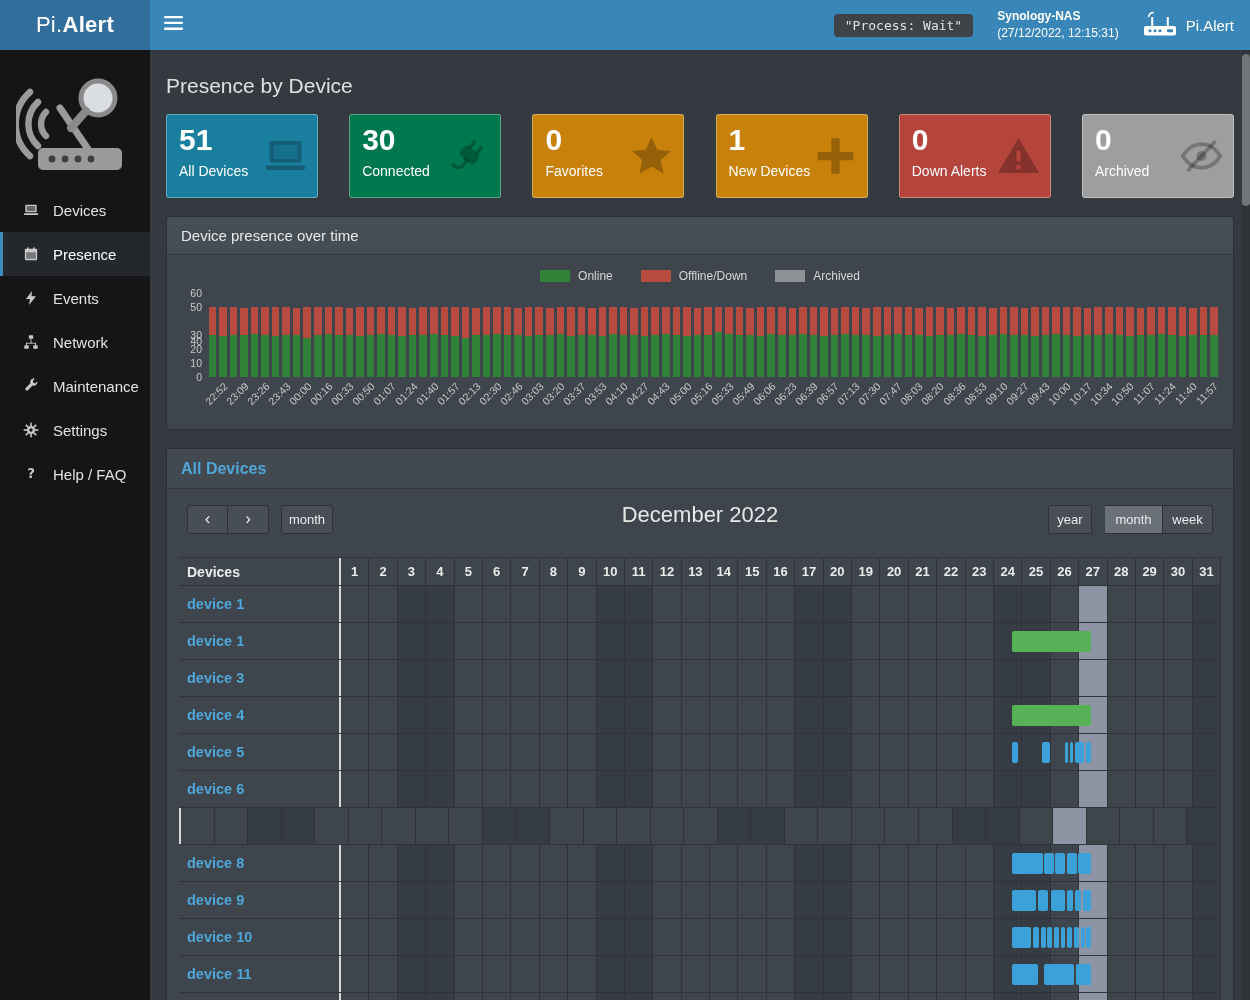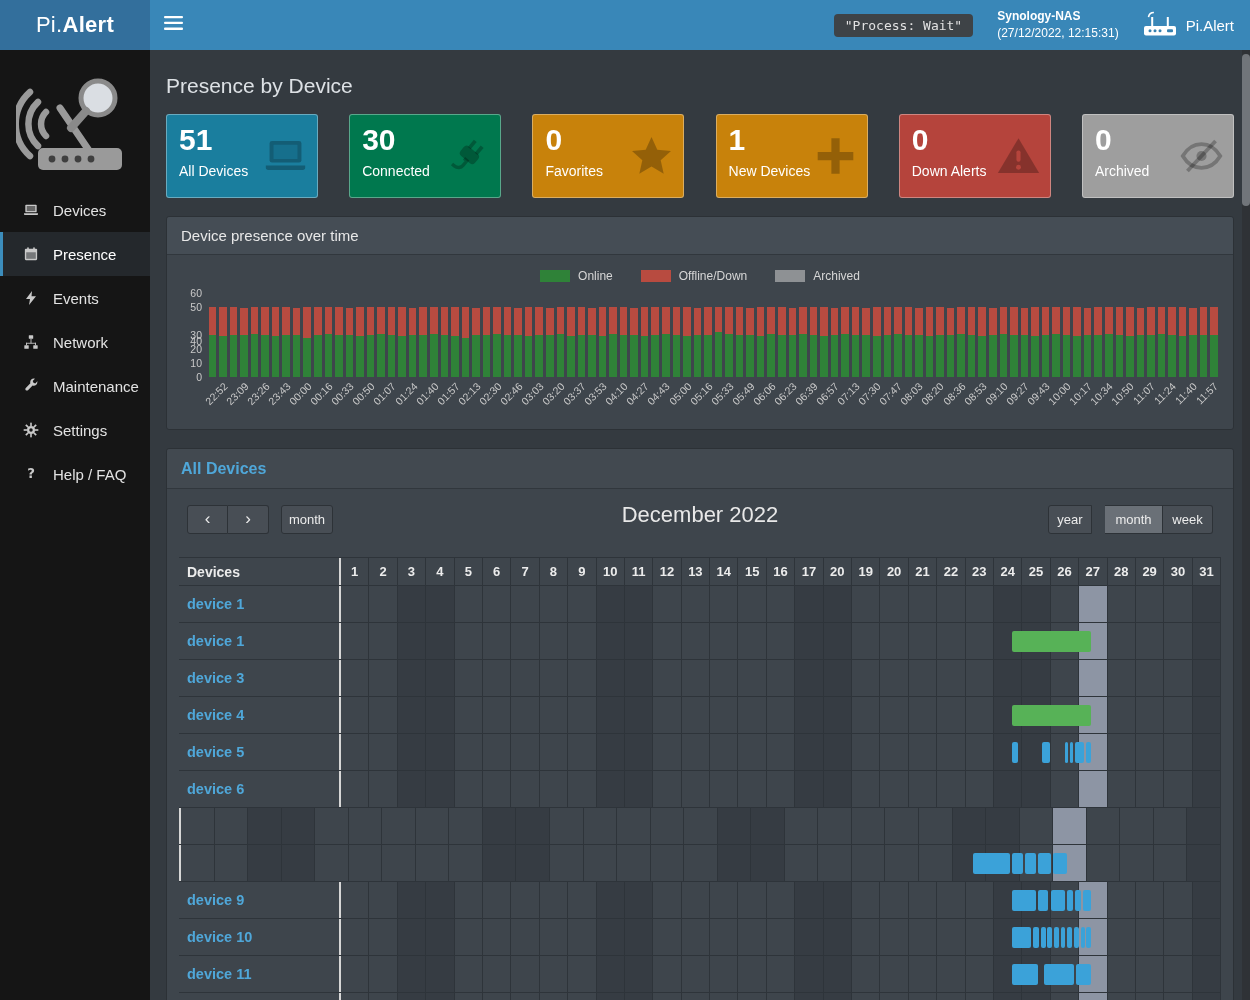--- a/index.html
+++ b/index.html
@@ -1188,20 +1188,23 @@
                 <div class="day-cell cell-weekend"></div>
                 <div class="day-cell"></div>
                 <div class="day-cell cell-today"></div>
                 <div class="day-cell"></div>
                 <div class="day-cell"></div>
                 <div class="day-cell"></div>
                 <div class="day-cell cell-weekend"></div>
               </div>
             </div>
             <div class="cal-row">
+              <div class="devices-col">
+                <span class="device-link">device 8</span>
+              </div>
               <div class="day-grid">
                 <div class="day-cell"></div>
                 <div class="day-cell"></div>
                 <div class="day-cell cell-weekend"></div>
                 <div class="day-cell cell-weekend"></div>
                 <div class="day-cell"></div>
                 <div class="day-cell"></div>
                 <div class="day-cell"></div>
                 <div class="day-cell"></div>
                 <div class="day-cell"></div>

